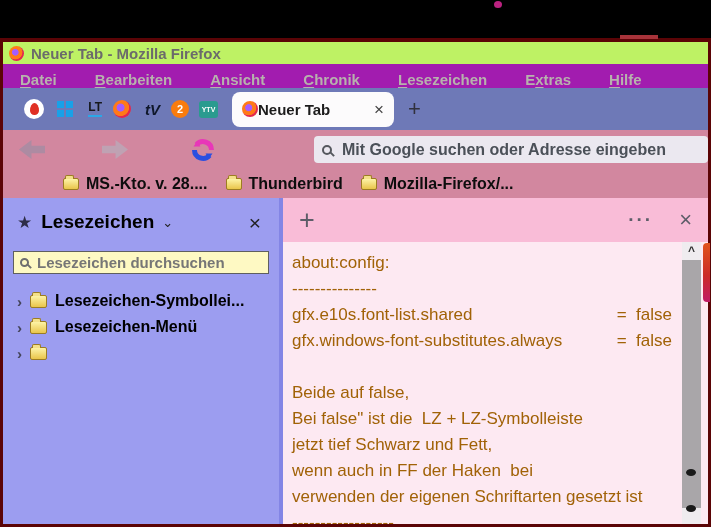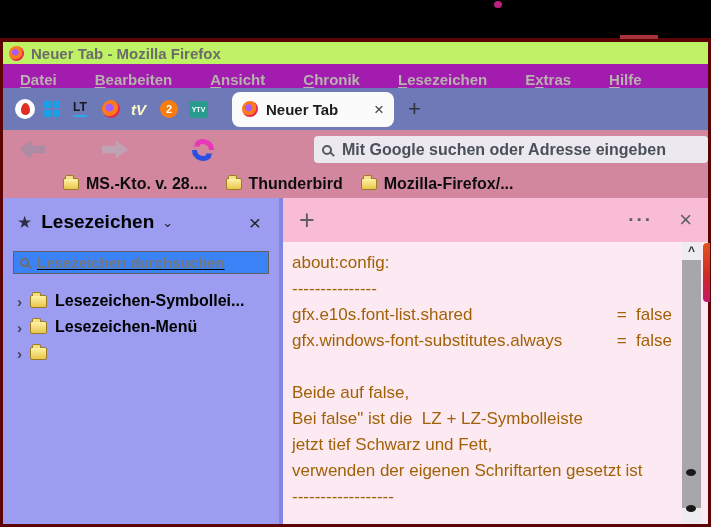--- a/index.html
+++ b/index.html
@@ -28,37 +28,37 @@
     background:radial-gradient(circle at 42% 42%, #a45cff 0 24%, #ff7a18 30% 55%, #e22850 60% 72%, #ffb900 78%); }
   .fficon.small { width:15px; height:15px; }
 
   
   .menubar { height:24px; background:#a21caf; display:flex; align-items:flex-end; padding:0 8px; gap:20px; flex:none; }
   .menu-item { font-size:15px; font-weight:bold; color:#b7b2ad; padding:0 9px; }
   .menu-item u { text-underline-offset:2px; }
 
   
   .tabbar { height:42px; background:#6e79b7; display:flex; align-items:center; padding-left:12px; flex:none; }
-  .pinned-tab { width:29px; height:34px; display:flex; align-items:center; justify-content:flex-start; flex:none; }
+  .pinned-tab { width:29px; height:34px; display:flex; align-items:center; justify-content:flex-end; flex:none; }
   .picon { display:flex; align-items:center; justify-content:center; }
   .picon.flame { width:20px; height:20px; background:#fff; border-radius:50%; }
   .picon.flame::after { content:''; width:9px; height:12px; background:#e03024;
     border-radius:50% 50% 48% 48% / 62% 62% 38% 38%; }
   .picon.windows { width:16px; height:16px;
     background:linear-gradient(to right, transparent 7px, #6e79b7 7px 9px, transparent 9px),
                linear-gradient(to bottom, transparent 7px, #6e79b7 7px 9px, transparent 9px), #19a1e8; }
   .picon.lt { font-weight:bold; font-size:12px; color:#16181c; border-bottom:2px solid #2aa7e8; line-height:1.1; }
   .picon.firefox { width:18px; height:18px; border-radius:50%;
     background:radial-gradient(circle at 42% 42%, #a45cff 0 24%, #ff7a18 30% 55%, #e22850 60% 72%, #ffb900 78%); }
-  .picon.tv { font-weight:bold; font-style:italic; font-size:15px; color:#fef9c3; }
+  .picon.tv { font-weight:bold; font-style:italic; font-size:15px; color:#0f172a; }
   .picon.zdf { width:18px; height:18px; border-radius:50%; background:#f97c0e; color:#fff; font-weight:bold; font-size:11px; }
   .picon.ytv { width:19px; height:17px; border-radius:3px; background:#2a9b8f; color:#fff; font-weight:bold; font-size:7px; }
 
   .active-tab { margin-left:14px; width:162px; height:35px; background:#fcfbfc; border-radius:8px;
-    display:flex; align-items:center; padding:0 10px; gap:8px; }
+    display:flex; align-items:center; padding:0 10px; }
   .active-tab .tab-label { font-size:15px; font-weight:bold; color:#1c1c1c; flex:1; }
   .active-tab .tab-close { font-size:17px; color:#444; line-height:1; }
   .newtab-btn { margin-left:14px; font-size:22px; font-weight:300; color:#31313d; line-height:1; }
 
   
   .navbar { height:39px; background:#d2879f; display:flex; align-items:center; padding:0 0 0 16px; flex:none;gap:47px; }
   .nav-arrow { width:26px; height:19px; background:#ad8ba2; flex:none;
     clip-path:polygon(0 50%, 48% 0, 48% 30%, 100% 30%, 100% 70%, 48% 70%, 48% 100%); }
   .nav-arrow.fwd { transform:rotate(180deg); background:#bfa2b3; margin-left:10px; }
   .reload-wrap { margin-left:16px; width:24px; height:24px; flex:none; }
@@ -84,22 +84,22 @@
   
   .content { flex:1; display:flex; min-height:0; }
 
   
   .sidebar { width:276px; background:#9c9df0; flex:none; display:flex; flex-direction:column; }
   .sidebar-header { display:flex; align-items:center; padding:13px 12px 8px 14px; }
   .star-glyph { font-size:17px; color:#2e2e48; }
   .sidebar-title { font-size:19px; font-weight:bold; color:#000; margin-left:9px; }
   .chev { font-size:13px; color:#222; margin-left:8px; }
   .sidebar-close { margin-left:auto; font-size:21px; color:#222; line-height:1; margin-right:6px; }
-  .sidebar-search { margin:10px 10px 4px 10px; height:23px; background:#3b82f6; border:1px solid #5f5f5f;
-    display:flex; align-items:center; padding:0 6px; gap:6px;text-decoration:underline; }
+  .sidebar-search { margin:10px 10px 4px 10px; height:23px; background:#fef9c3; border:1px solid #5f5f5f;
+    display:flex; align-items:center; padding:0 6px; gap:6px; }
   .sidebar-search .lens { border-color:#6e6e6e; width:9px; height:9px; }
   .sidebar-search .lens::after { background:#6e6e6e; }
   .sidebar-search input { border:none; outline:none; flex:1; background:transparent;
     font-family:"Liberation Sans", sans-serif; font-size:15px; font-weight:bold; color:#333; }
   .sidebar-search input::placeholder { color:#767676; opacity:1; }
   .folder-list { margin-top:10px; }
   .folder-row { display:flex; align-items:center; gap:8px; padding:3px 6px 3px 14px; height:26px; }
   .twisty { font-size:15px; font-weight:bold; color:#44445a; }
   .folder-row .folder-icon { width:17px; height:13px; }
   .folder-label { font-size:16px; font-weight:bold; color:#000; white-space:nowrap; overflow:hidden; }
@@ -259,20 +259,21 @@
       </div>
       <div class="note-body">
           <div class="note-line"><span class="nkey">about:config:</span></div>
           <div class="note-line"><span class="nkey">---------------</span></div>
           <div class="note-line"><span class="nkey">gfx.e10s.font-list.shared</span><span class="nval">=  false</span></div>
           <div class="note-line"><span class="nkey">gfx.windows-font-substitutes.always</span><span class="nval">=  false</span></div>
           <div class="note-line"><span class="nkey"></span></div>
           <div class="note-line"><span class="nkey">Beide auf false,</span></div>
           <div class="note-line"><span class="nkey">Bei false" ist die  LZ + LZ-Symbolleiste</span></div>
           <div class="note-line"><span class="nkey">jetzt tief Schwarz und Fett,</span></div>
+          <div class="note-line"><span class="nkey">wenn auch in FF der Haken  bei</span></div>
           <div class="note-line"><span class="nkey">verwenden der eigenen Schriftarten gesetzt ist</span></div>
           <div class="note-line"><span class="nkey">------------------</span></div>
         </div>
       <div class="note-scroll">
         <div class="scroll-up-btn">^</div>
         <div class="scroll-bottom-box"></div>
         <div class="sdot d1"></div>
         <div class="sdot d2"></div>
       </div>
     </div>

